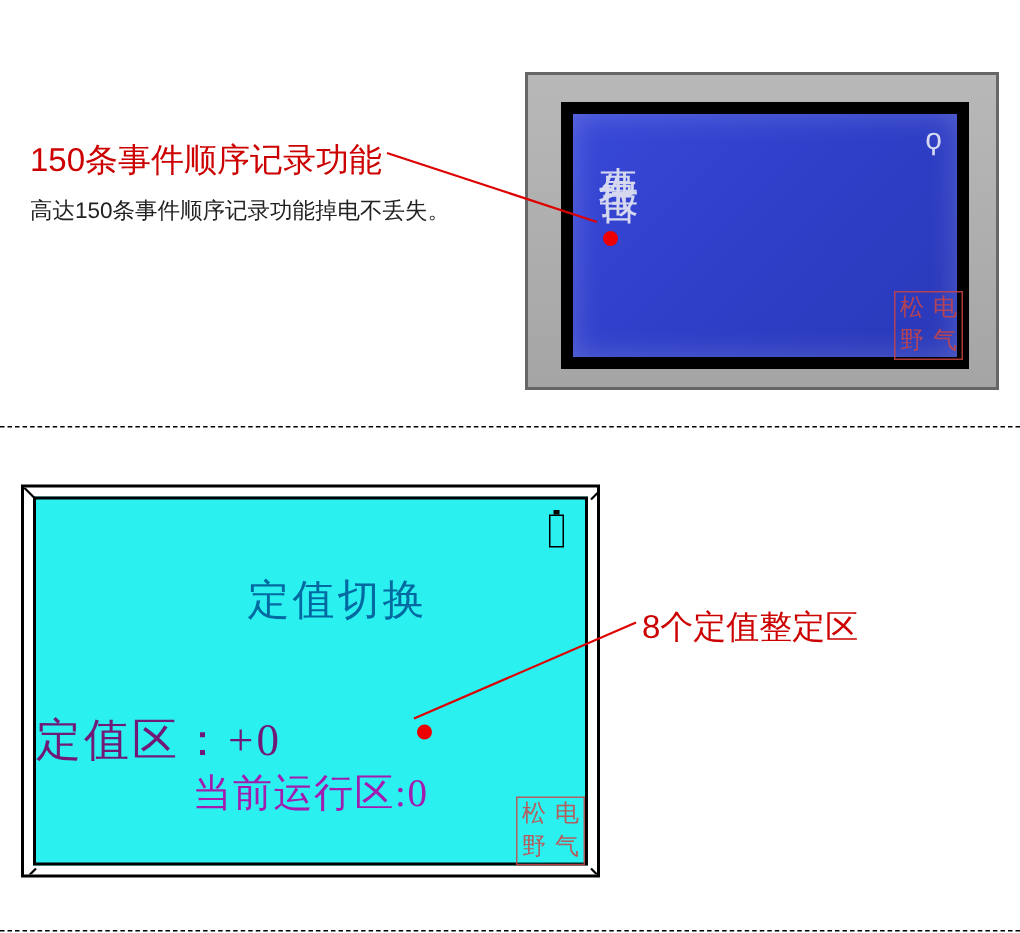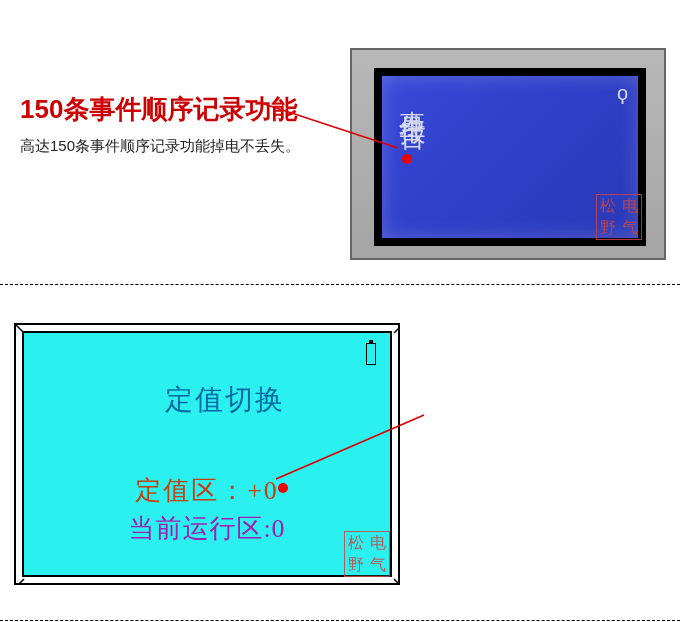--- a/index.html
+++ b/index.html
@@ -4,21 +4,21 @@
 <style>
   * { margin: 0; padding: 0; box-sizing: border-box; }
   body { width: 680px; height: 622px; font-family: "Microsoft YaHei", "SimSun", sans-serif; background: #fff; position: relative; }
   .section { width: 100%; position: relative; }
   .section1 { height: 284px; }
   .section2 { height: 338px; }
   .divider { border: none; border-top: 1.5px dashed #000; width: 100%; margin: 0; }
   
   
   .s1-text { position: absolute; left: 20px; top: 92px; width: 295px; }
-  .headline { color: #c00; font-size: 26px; font-weight: bold; margin-bottom: 8px; }
+  .headline { color: #c00; font-size: 22px; font-weight: normal; margin-bottom: 8px; }
   .desc { color: #222; font-size: 15px; line-height: 22px; }
   
   .lcd-frame { position: absolute; top: 48px; right: 14px; width: 316px; height: 212px; background: linear-gradient(#b8b8b8, #a5a5a5); border: 2px solid #666; }
   .lcd-inner-black { position: absolute; top: 18px; left: 22px; width: 272px; height: 178px; background: #000; }
   .lcd-screen { position: absolute; top: 8px; left: 8px; width: 256px; height: 162px; background: linear-gradient(135deg, #3949d8 0%, #2f3fc8 50%, #2a39b8 100%); box-shadow: inset 0 0 20px rgba(255,255,255,0.2); }
   .lcd-content { position: absolute; top: 10px; left: 12px; width: 232px; height: 142px; display: flex; }
   .lcd-left { width: 36px; color: #d6d8f0; font-size: 26px; writing-mode: vertical-rl; text-orientation: upright; letter-spacing: 4px; font-family: SimSun, serif; padding-top: 4px; }
   .lcd-right { flex: 1; color: #d6d8f0; font-size: 26px; line-height: 34px; font-family: SimSun, serif; padding-left: 14px; white-space: pre; }
   .lcd-arrow { font-family: sans-serif; }
   .lcd-q { position: absolute; top: 6px; right: 10px; color: #d6d8f0; font-size: 20px; font-family: sans-serif; }
@@ -28,21 +28,21 @@
   .stamp span { width: 50%; text-align: center; }
   .stamp-s1 { right: 22px; bottom: 18px; }
   
   svg.pointer { position: absolute; pointer-events: none; }
   
   
   .s2-frame-outer { position: absolute; top: 38px; left: 14px; width: 386px; height: 262px; border: 2px solid #000; }
   .s2-frame-inner { position: absolute; top: 6px; left: 6px; width: 370px; height: 246px; border: 2px solid #000; background: #2bf0f0; }
   .s2-screen { width: 100%; height: 100%; position: relative; }
   .s2-title { position: absolute; top: 48px; left: 0; width: 100%; text-align: center; font-size: 28px; font-family: SimSun, serif; color: #0369a1; letter-spacing: 2px; margin-left: 18px; }
-  .s2-line1 { position: absolute; top: 140px; left: 0; width: 100%; text-align: center; font-size: 26px; font-family: SimSun, serif; color: #c2410c; letter-spacing: 2px; }
+  .s2-line1 { position: absolute; top: 140px; left: 0; width: 100%; font-size: 30px; font-family: SimSun, serif; color: #701a75; letter-spacing: 2px; }
   .s2-line2 { position: absolute; top: 178px; left: 0; width: 100%; text-align: center; font-size: 26px; font-family: SimSun, serif; color: #a21caf; letter-spacing: 1px; }
   .s2-batt { position: absolute; top: 10px; right: 14px; width: 10px; height: 22px; border: 1.5px solid #000; }
   .s2-batt::before { content: ""; position: absolute; top: -4px; left: 2px; width: 4px; height: 3px; background: #000; }
   .red-dot-s2 { position: absolute; left: 254px; top: 150px; width: 10px; height: 10px; background: #e00; border-radius: 50%; }
   
   .stamp-s2 { left: 344px; top: 246px; background: rgba(43,240,240,0.2); }
   
   .s2-text { position: absolute; left: 428px; top: 118px; width: 236px; }
   
   
@@ -104,20 +104,21 @@
   </div>
 
   <div class="stamp stamp-s2">
     <span>松</span>
       <span>电</span>
       <span>野</span>
       <span>气</span>
   </div>
 
   <div class="s2-text">
+    <div class="headline">8个定值整定区</div>
   </div>
 
   <svg class="pointer" style="left:0;top:0;width:680px;height:338px;">
     <line x1="276" y1="194" x2="424" y2="130" stroke="#d00" stroke-width="1.5"></line>
   </svg>
 </div>
 
 <hr class="divider" style="position:absolute;bottom:1px;left:0;">
 
 </body></html>

